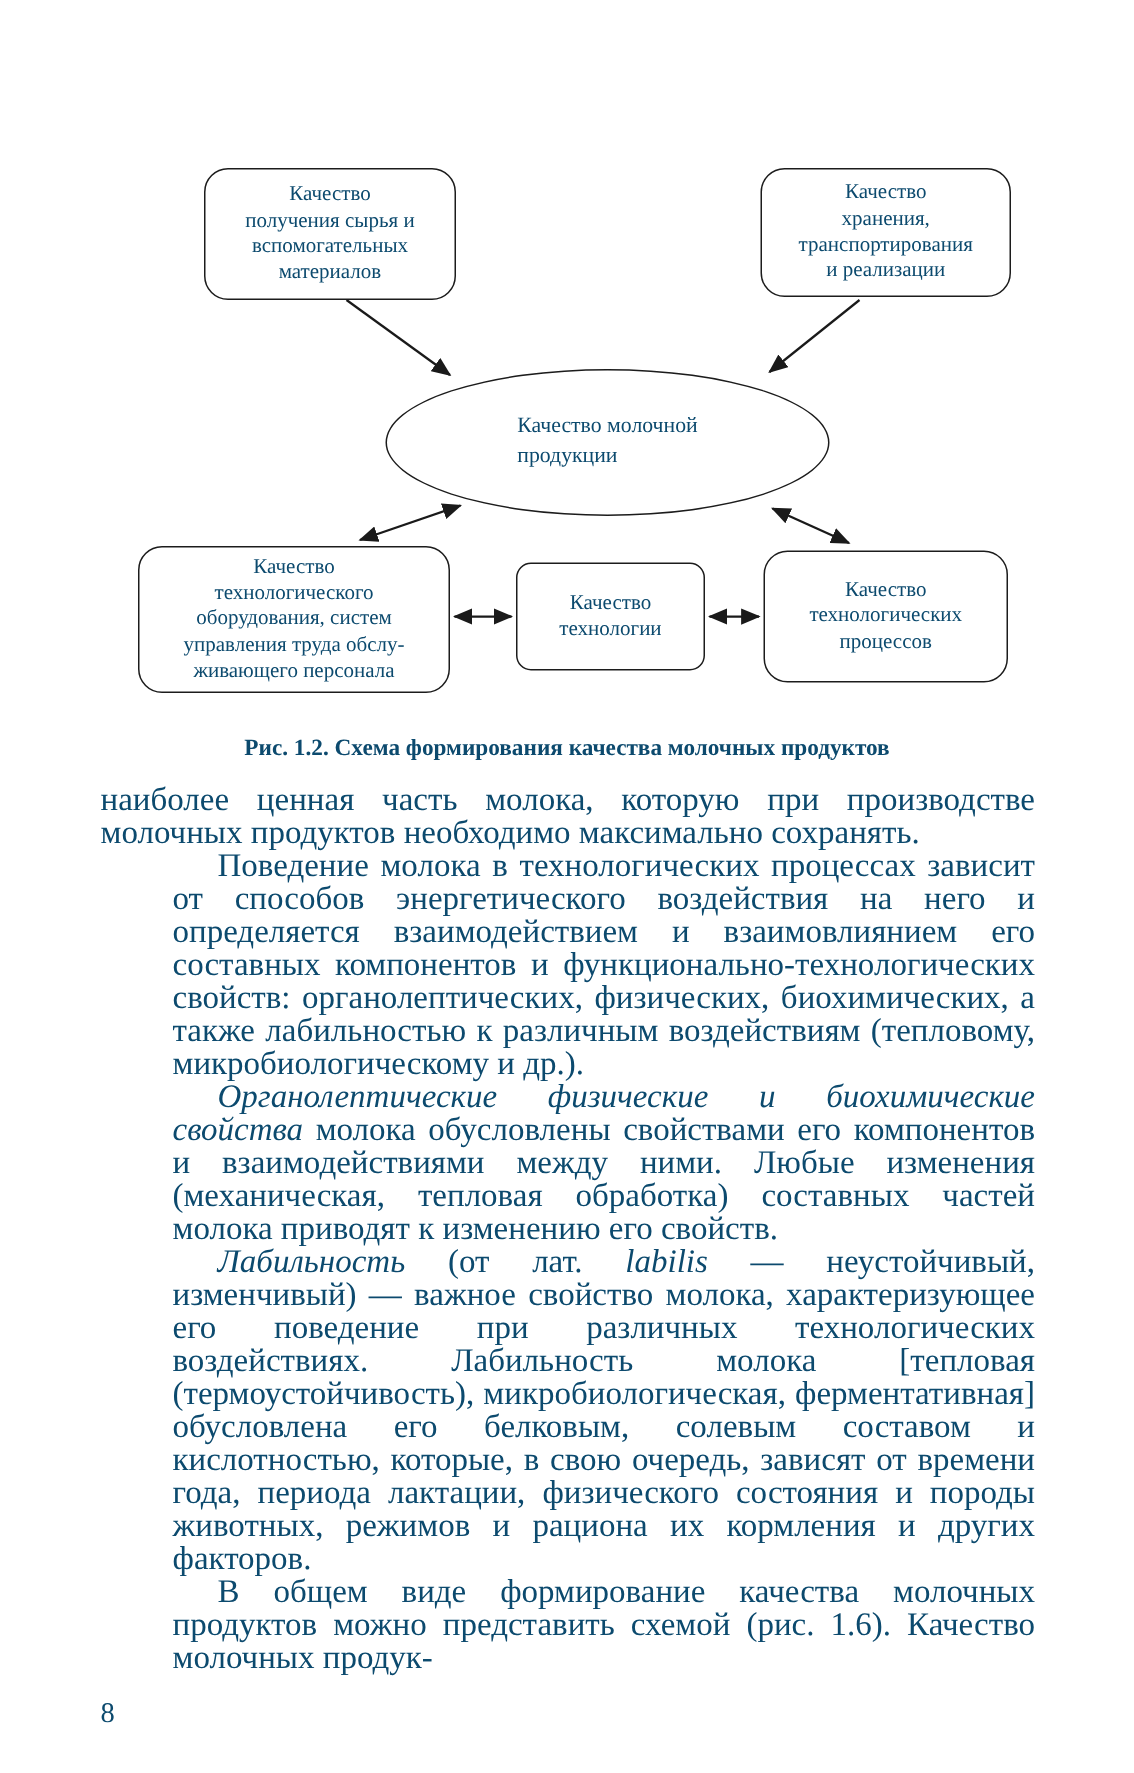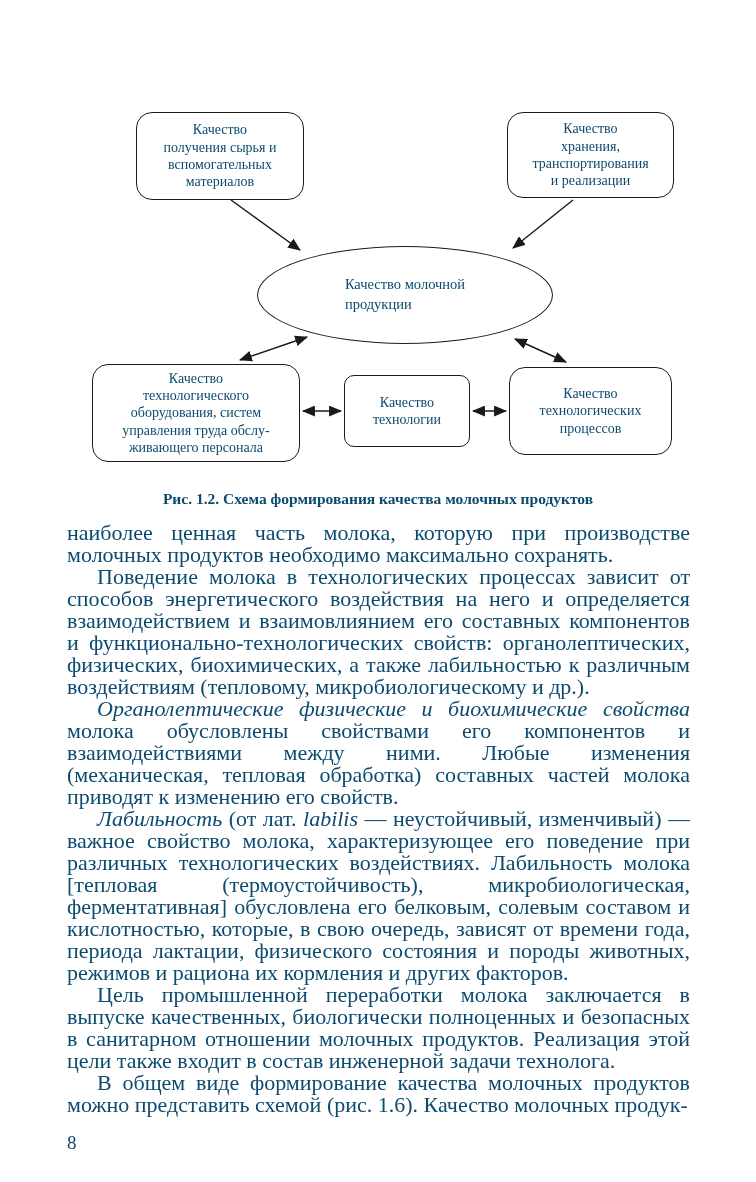--- a/index.html
+++ b/index.html
@@ -35,21 +35,21 @@
   
   .caption{
     margin-top:20px;text-align:center;font-weight:bold;font-size:15.5px;
   }
   
   .body-text{
     margin-top:14px;padding:0 66px 0 67px;
     font-size:22px;line-height:22px;
   }
   .para{margin:0;text-align:justify;}
-  .para.indent{text-indent:30px;}
+  .para.indent{text-indent:30px;margin-left:48px;}
   
   .page-number{margin:16px 0 0 67px;font-size:19px;}
 </style>
 </head>
 <body>
 
 <div class="page">
 
   <div class="diagram">
 
@@ -94,19 +94,18 @@
 процессов</div>
   </div>
 
   <div class="caption">Рис. 1.2. Схема формирования качества молочных продуктов</div>
 
   <div class="body-text">
       <p class="para"><span>наиболее ценная часть молока, которую при производстве молочных продуктов необходимо максимально сохранять.</span></p>
       <p class="para indent"><span>Поведение молока в технологических процессах зависит от способов энергетического воздействия на него и определяется взаимодействием и взаимовлиянием его составных компонентов и функционально-технологических свойств: органолептических, физических, биохимических, а также лабильностью к различным воздействиям (тепловому, микробиологическому и др.).</span></p>
       <p class="para indent"><i>Органолептические физические и биохимические свойства</i><span> молока обусловлены свойствами его компонентов и взаимодействиями между ними. Любые изменения (механическая, тепловая обработка) составных частей молока приводят к изменению его свойств.</span></p>
       <p class="para indent"><i>Лабильность</i><span> (от лат. </span><i>labilis</i><span> — неустойчивый, изменчивый) — важное свойство молока, характеризующее его поведение при различных технологических воздействиях. Лабильность молока [тепловая (термоустойчивость), микробиологическая, ферментативная] обусловлена его белковым, солевым составом и кислотностью, которые, в свою очередь, зависят от времени года, периода лактации, физического состояния и породы животных, режимов и рациона их кормления и других факторов.</span></p>
-      <p class="para indent"><span>Цель промышленной переработки молока заключается в выпуске качественных, биологически полноценных и безопасных в санитарном отношении молочных продуктов. Реализация этой цели также входит в состав инженерной задачи технолога.</span></p>
       <p class="para indent"><span>В общем виде формирование качества молочных продуктов можно представить схемой (рис. 1.6). Качество молочных продук-</span></p>
     </div>
 
   <div class="page-number">8</div>
 
 </div>
 
 </body></html>

